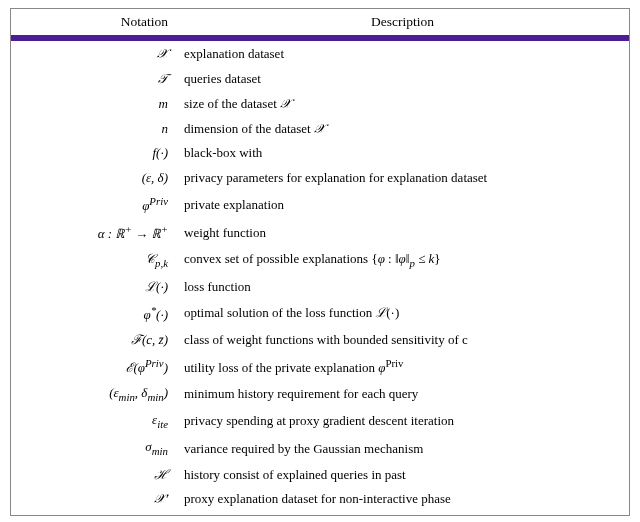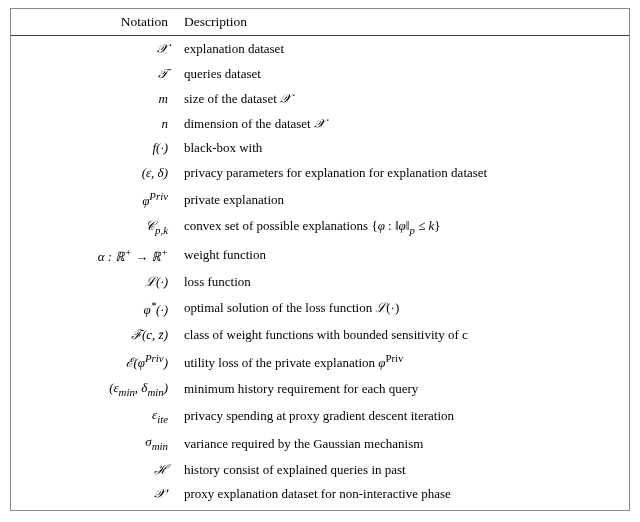--- a/index.html
+++ b/index.html
@@ -25,28 +25,28 @@
       width: 620px;
       border: 1px solid #888;
     }
 
     table {
       width: 100%;
       border-collapse: collapse;
     }
 
     thead tr {
-      border-bottom: 1px solid #4c1d95;
+      border-bottom: 6px solid #4c1d95;
       margin-top: 24px;
     }
 
     th {
       font-weight: normal;
       padding: 5px 8px;
-      text-align: left;
+      text-align: center;
       font-size: 13.5px;
     }
 
     th.notation-col {
       text-align: right;
       width: 165px;
     }
 
     td {
       padding: 3px 8px;
@@ -108,26 +108,26 @@
         </tr>
         <tr>
           <td class="notation-cell">(ε, δ)</td>
           <td class="desc-cell">privacy parameters for explanation for explanation dataset</td>
         </tr>
         <tr>
           <td class="notation-cell">φ<sup>Priv</sup></td>
           <td class="desc-cell">private explanation</td>
         </tr>
         <tr>
+          <td class="notation-cell">α : ℝ<sup>+</sup> → ℝ<sup>+</sup></td>
+          <td class="desc-cell">weight function</td>
+        </tr>
+        <tr>
           <td class="notation-cell">𝒞<sub>p,k</sub></td>
           <td class="desc-cell">convex set of possible explanations {<em>φ</em> : ‖<em>φ</em>‖<sub><em>p</em></sub> ≤ <em>k</em>}</td>
-        </tr>
-        <tr>
-          <td class="notation-cell">α : ℝ<sup>+</sup> → ℝ<sup>+</sup></td>
-          <td class="desc-cell">weight function</td>
         </tr>
         <tr>
           <td class="notation-cell">ℒ(·)</td>
           <td class="desc-cell">loss function</td>
         </tr>
         <tr>
           <td class="notation-cell">φ<sup>*</sup>(·)</td>
           <td class="desc-cell">optimal solution of the loss function <em>ℒ</em>(·)</td>
         </tr>
         <tr>

